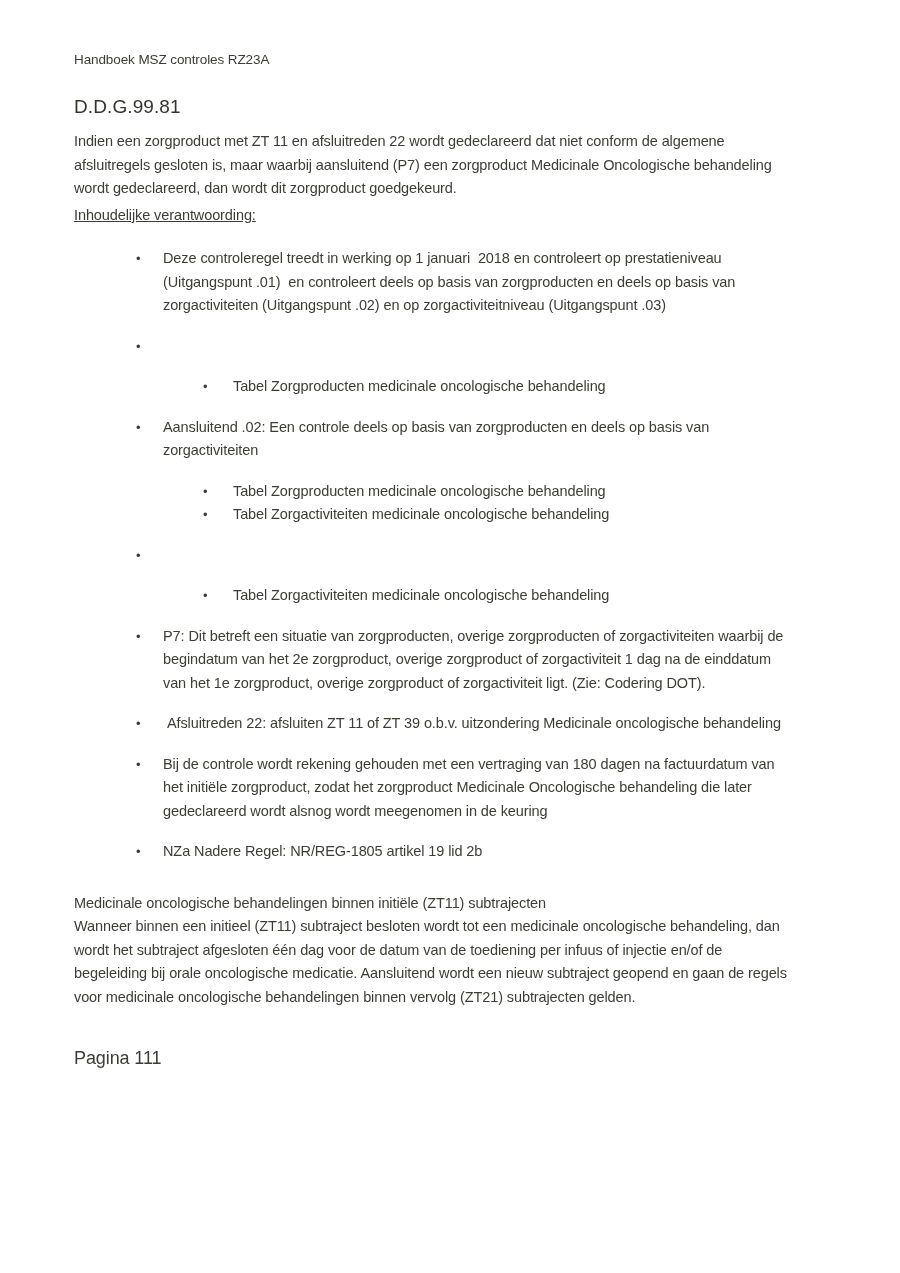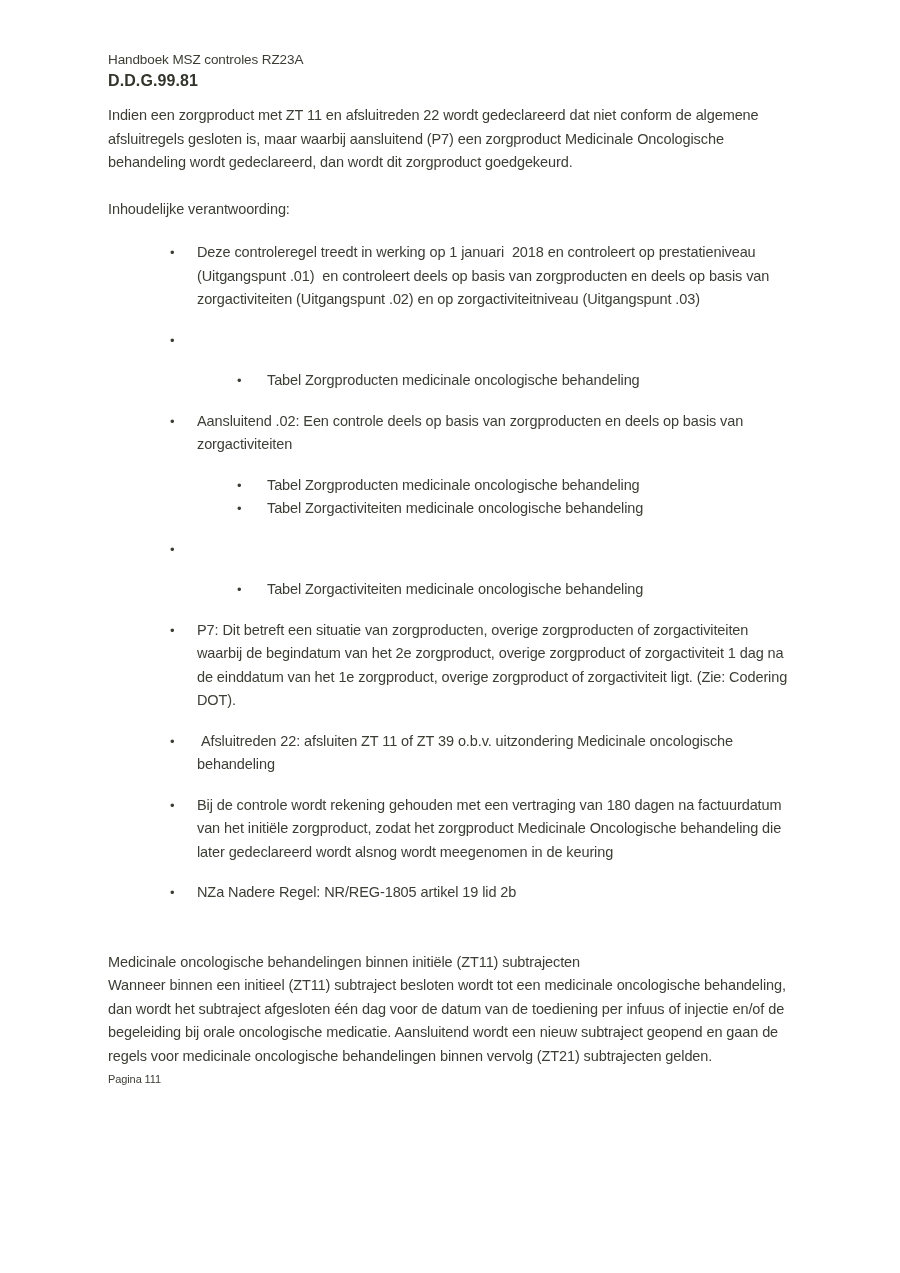--- a/index.html
+++ b/index.html
@@ -7,46 +7,48 @@
     position: relative;
     width: 900px;
     height: 1273px;
     background: #ffffff;
     font-family: "Liberation Sans", sans-serif;
     color: #3d3d35;
     overflow: hidden;
     box-sizing: border-box;
   }
   .content {
-    padding: 51px 110px 0 108px;
+    padding: 51px 110px 0 74px;
     box-sizing: border-box;
   }
   .header-line {
     font-size: 13.5px;
     line-height: 17px;
     letter-spacing: -0.1px;
   }
   .title {
-    font-size: 16px;
+    margin-top: 26px;
+    font-size: 19px;
     line-height: 25px;
-    font-weight: 700;
+    font-weight: 400;
     color: #34342d;
     letter-spacing: 0.1px;
   }
   .body-text {
     font-size: 14.5px;
     line-height: 23.5px;
     letter-spacing: -0.1px;
   }
   .intro {
     margin-top: 11px;
     white-space: pre-wrap;
   }
   .section-label {
-    margin-top: 23px;
+    margin-top: 3px;
+    text-decoration: underline;
   }
   ul.bullets {
     list-style: none;
     margin: 20px 0 0 0;
     padding: 0;
   }
   li.bullet-item {
     display: flex;
     align-items: flex-start;
     margin: 0 0 17px 0;
@@ -57,24 +59,25 @@
   li.level-2 .bullet-glyph { flex: 0 0 30px; }
   li.tight { margin-bottom: 0; }
   .bullet-glyph {
     font-size: 13px;
     line-height: 23.5px;
   }
   .bullet-text {
     white-space: pre-wrap;
   }
   .closing {
-    margin-top: 46px;
+    margin-top: 28px;
   }
   .footer-line {
-    font-size: 11px;
+    margin-top: 38px;
+    font-size: 18px;
     line-height: 23.5px;
     letter-spacing: -0.1px;
   }
 </style>
 </head>
 <body>
 
 <div class="page">
   <div class="content">
 

